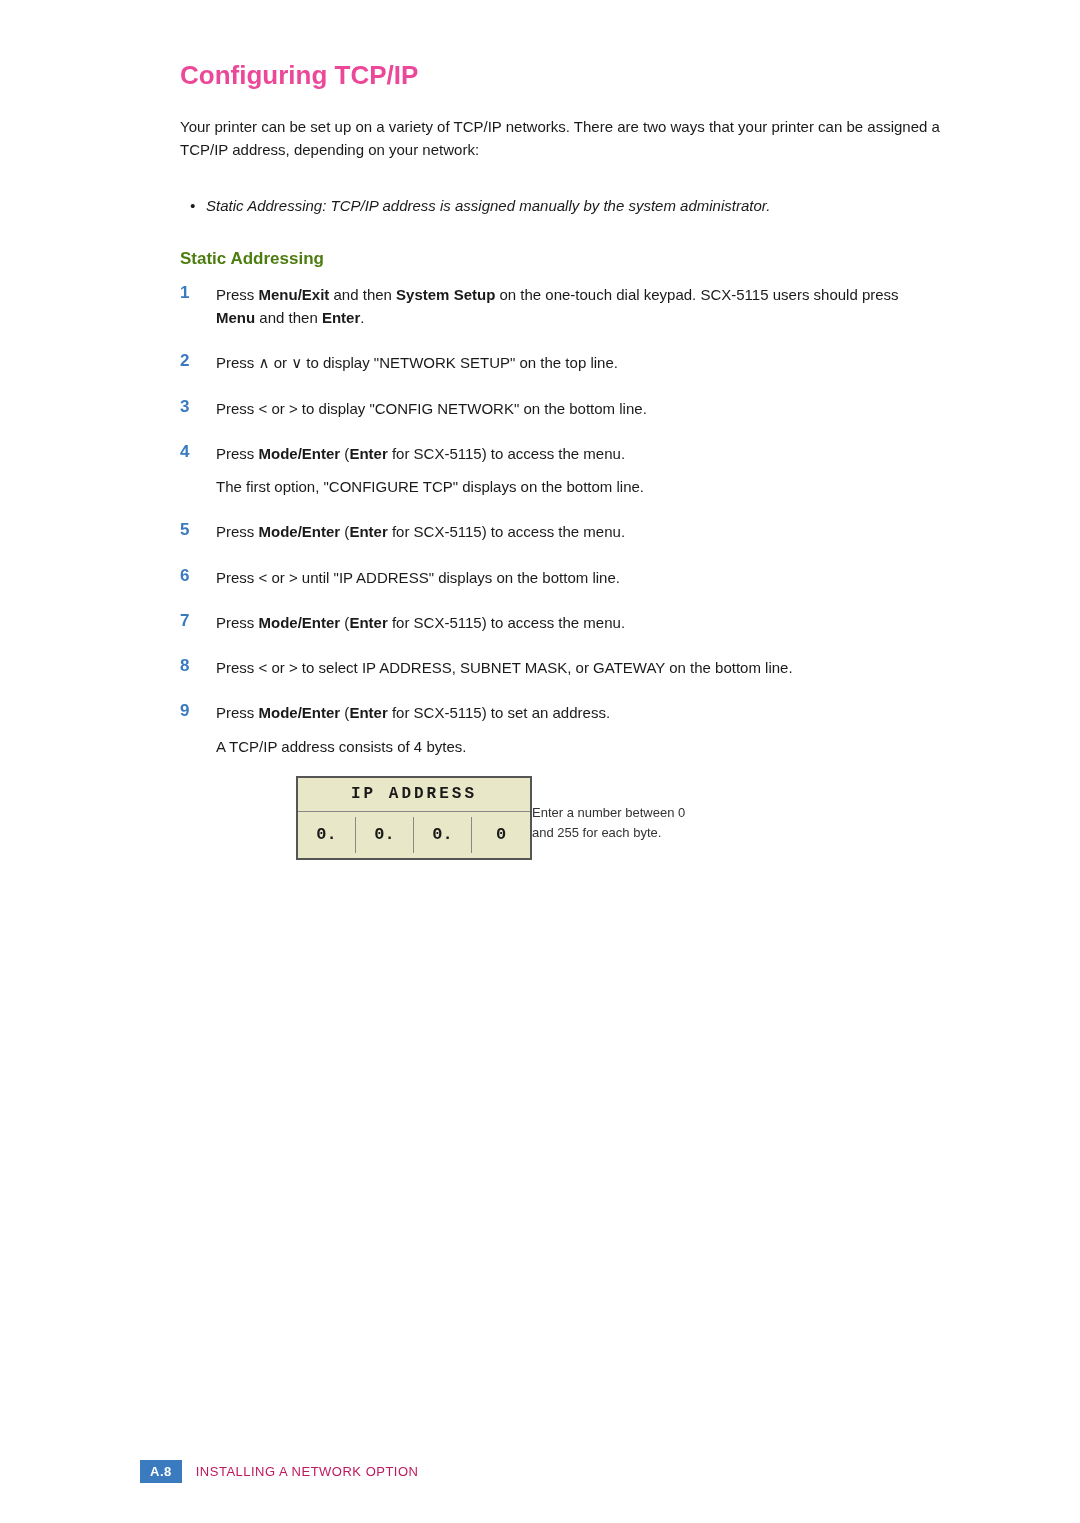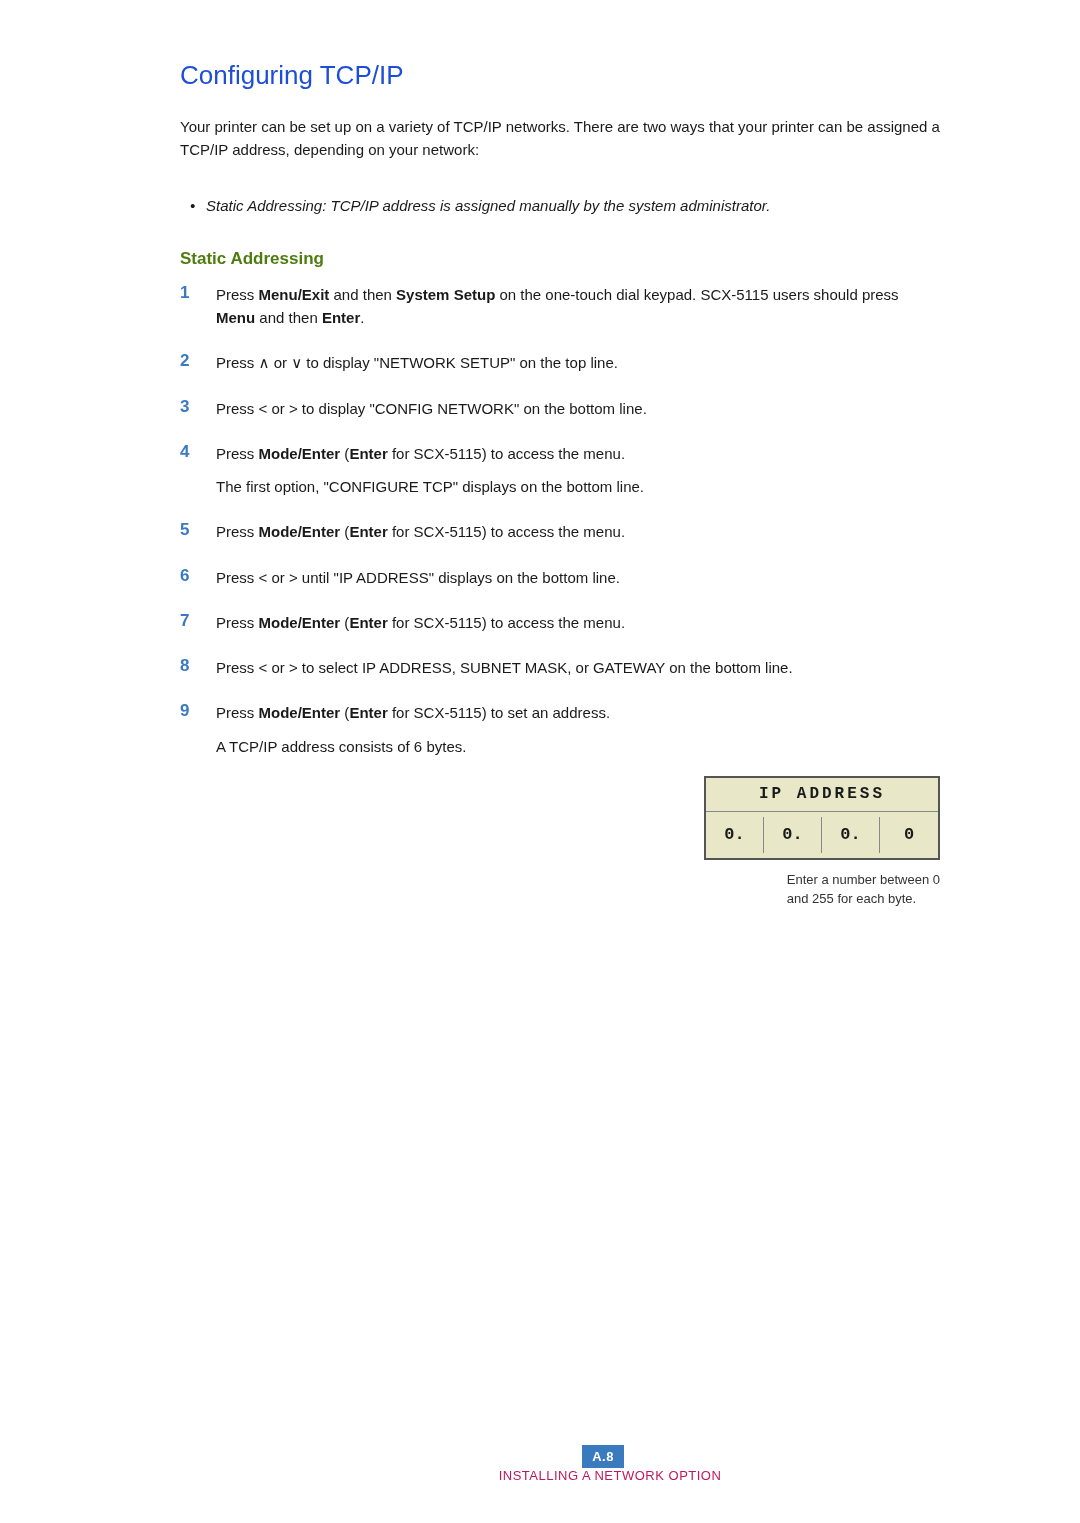--- a/index.html
+++ b/index.html
@@ -21,23 +21,23 @@
     .page {
       width: 1080px;
       min-height: 1523px;
       background: #ffffff;
       padding: 60px 140px 80px 180px;
       position: relative;
     }
 
     h1.title {
       font-size: 26px;
-      font-weight: normal;
+      font-weight: bold;
       margin-bottom: 24px;
-      color: #1d4ed8;
+      color: #ec4899;
     }
 
     .intro-text {
       font-size: 15px;
       line-height: 1.55;
       margin-bottom: 32px;
     }
 
     .bullet-list {
       list-style: none;
@@ -109,22 +109,22 @@
       margin-bottom: 10px;
       font-size: 15px;
       line-height: 1.55;
       color: #1a1a1a;
     }
 
     .lcd-container {
       margin-top: 18px;
       margin-left: 0;
       display: flex;
-      flex-direction: column;
-      align-items: flex-end;
+      flex-direction: row;
+      align-items: center;
       margin-left: 80px;
     }
 
     .lcd-screen {
       border: 2px solid #555555;
       background: #e8e8c8;
       display: inline-block;
       font-family: 'Courier New', Courier, monospace;
       font-size: 18px;
       padding: 0;
@@ -169,21 +169,20 @@
     }
 
     .footer {
       position: absolute;
       bottom: 40px;
       left: 0;
       right: 0;
       padding-left: 140px;
       display: flex;
       align-items: center;
-      flex-direction: column;
     }
 
     .footer-badge {
       background: #3a7abf;
       color: #ffffff;
       font-size: 13px;
       font-weight: bold;
       padding: 4px 10px;
       margin-right: 14px;
       letter-spacing: 0.5px;
@@ -274,21 +273,21 @@
       <div class="step-content">
         Press &lt; or &gt; to select IP ADDRESS, SUBNET MASK, or GATEWAY on the bottom line.
       </div>
     </li>
 
     <li class="step">
       <span class="step-number">9</span>
       <div class="step-content">
         Press <strong>Mode/Enter</strong> (<strong>Enter</strong> for SCX-5115) to set an address.
         <p class="step-sub">
-          A TCP/IP address consists of 6 bytes.
+          A TCP/IP address consists of 4 bytes.
         </p>
         <div class="lcd-container">
           <div class="lcd-screen">
             <div class="lcd-top-row">
               <span>IP ADDRESS</span>
             </div>
             <div class="lcd-bottom-row">
               <span class="lcd-byte">0.</span>
               <span class="lcd-byte">0.</span>
               <span class="lcd-byte">0.</span>

